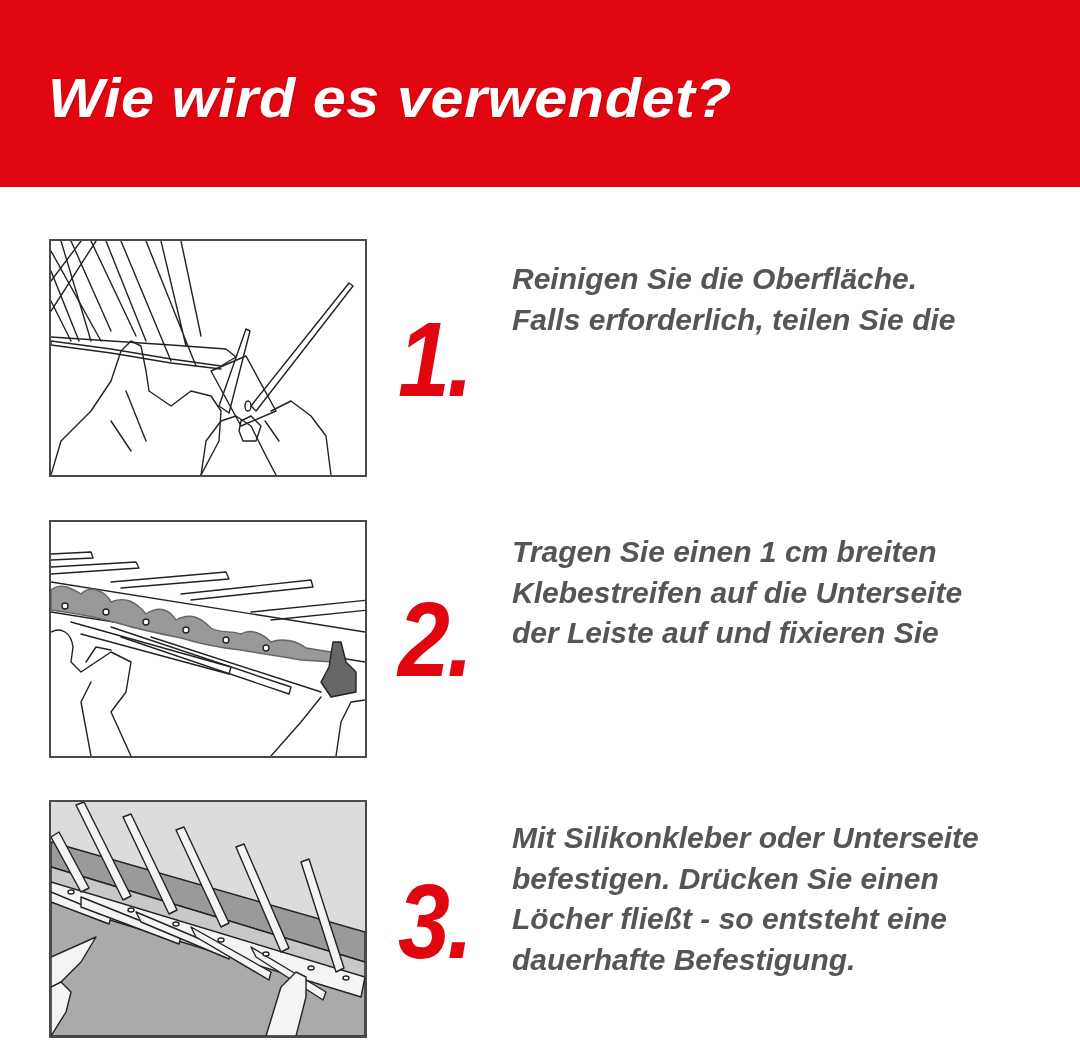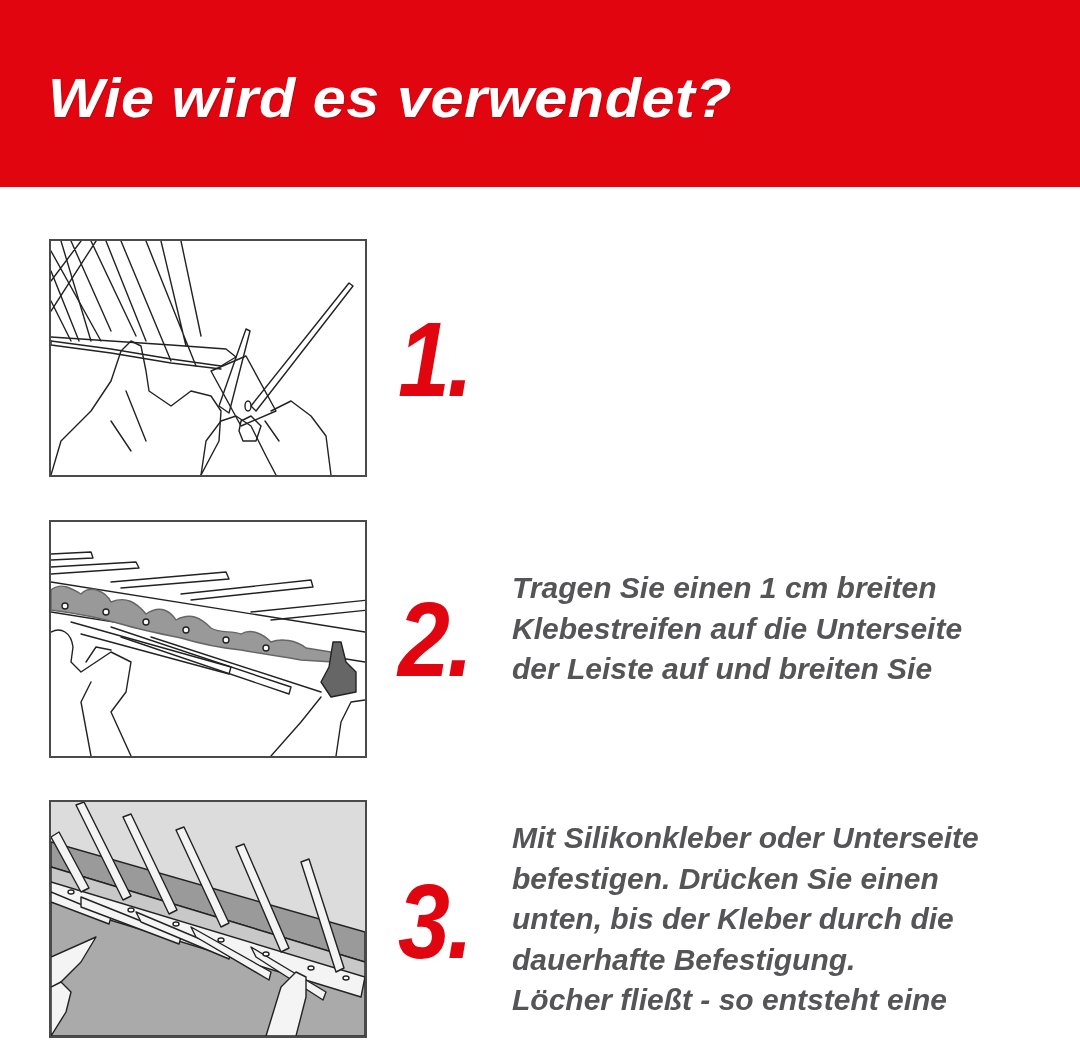--- a/index.html
+++ b/index.html
@@ -71,20 +71,22 @@
       <path d="M0 234 L10 200 L40 170 L60 140 L70 110 L80 100 L90 105 L95 130 L98 150 L120 165 L140 150 L160 155 L170 170 L168 200 L150 234"></path>
       <path d="M75 150 L85 175 L95 200 M60 180 L80 210"></path>
 
       <path d="M150 234 L155 200 L170 180 L185 175 L200 185 L215 215 L225 234"></path>
       <path d="M190 180 L200 175 L210 185 L205 200 L192 200 L188 190 Z"></path>
       <path d="M220 170 L240 160 L260 175 L275 195 L280 234"></path>
     </svg>
   </div>
   <div class="step-number" style="top:306px;">1.</div>
   <div class="step-text" style="top:259px;">
+    <span class="line">Reinigen Sie die Oberfläche.</span>
+    <span class="line">Falls erforderlich, teilen Sie die</span>
   </div>
 </div>
 
 <div class="step" style="top:0;">
   <div class="step-illustration" style="top:520px;">
     <svg viewBox="0 0 314 234" fill="none" stroke="#222" stroke-width="1.4" stroke-linejoin="round" stroke-linecap="round">
 
       <path d="M0 32 L40 30 L42 36 L0 38"></path>
       <path d="M0 45 L85 40 L88 46 L0 52"></path>
       <path d="M60 60 L175 50 L178 57 L70 66"></path>
@@ -107,24 +109,24 @@
 
       <path d="M282 120 L290 120 L295 140 L305 150 L305 170 L280 175 L270 160 L278 145 Z" fill="#666"></path>
 
       <path d="M0 110 C10 105 20 110 22 125 L20 140 L30 150 L60 130 L80 140 L75 170 L60 190 L80 234"></path>
       <path d="M35 140 L45 125 L60 128 M40 160 L30 180 L40 234"></path>
 
       <path d="M220 234 L250 200 L270 175 M285 234 L290 200 L300 180 L314 178"></path>
     </svg>
   </div>
   <div class="step-number" style="top:586px;">2.</div>
-  <div class="step-text" style="top:568px;">
+  <div class="step-text" style="top:532px;">
     <span class="line">Tragen Sie einen 1 cm breiten</span>
     <span class="line">Klebestreifen auf die Unterseite</span>
-    <span class="line">der Leiste auf und breiten Sie</span>
+    <span class="line">der Leiste auf und fixieren Sie</span>
   </div>
 </div>
 
 <div class="step" style="top:0;">
   <div class="step-illustration" style="top:800px;">
     <svg viewBox="0 0 314 234" stroke="#222" stroke-width="1.4" stroke-linejoin="round" stroke-linecap="round">
       <rect x="0" y="0" width="314" height="234" fill="#dcdcdc" stroke="none"></rect>
 
       <path d="M0 40 L314 130 L314 160 L0 65 Z" fill="#9a9a9a"></path>
 
@@ -163,17 +165,16 @@
 
       <path d="M0 190 L30 160 L45 135 L0 155 Z" fill="#f4f4f4"></path>
       <path d="M0 234 L15 210 L20 190 L10 180 L0 185 Z" fill="#f4f4f4"></path>
       <path d="M215 234 L230 185 L245 170 L255 175 L255 195 L245 234 Z" fill="#f4f4f4"></path>
     </svg>
   </div>
   <div class="step-number" style="top:868px;">3.</div>
   <div class="step-text" style="top:818px;">
     <span class="line">Mit Silikonkleber oder Unterseite</span>
     <span class="line">befestigen. Drücken Sie einen</span>
-    <span class="line">unten, bis der Kleber durch die</span>
+    <span class="line">Löcher fließt - so entsteht eine</span>
     <span class="line">dauerhafte Befestigung.</span>
-    <span class="line">Löcher fließt - so entsteht eine</span>
   </div>
 </div>
 
 </body></html>

